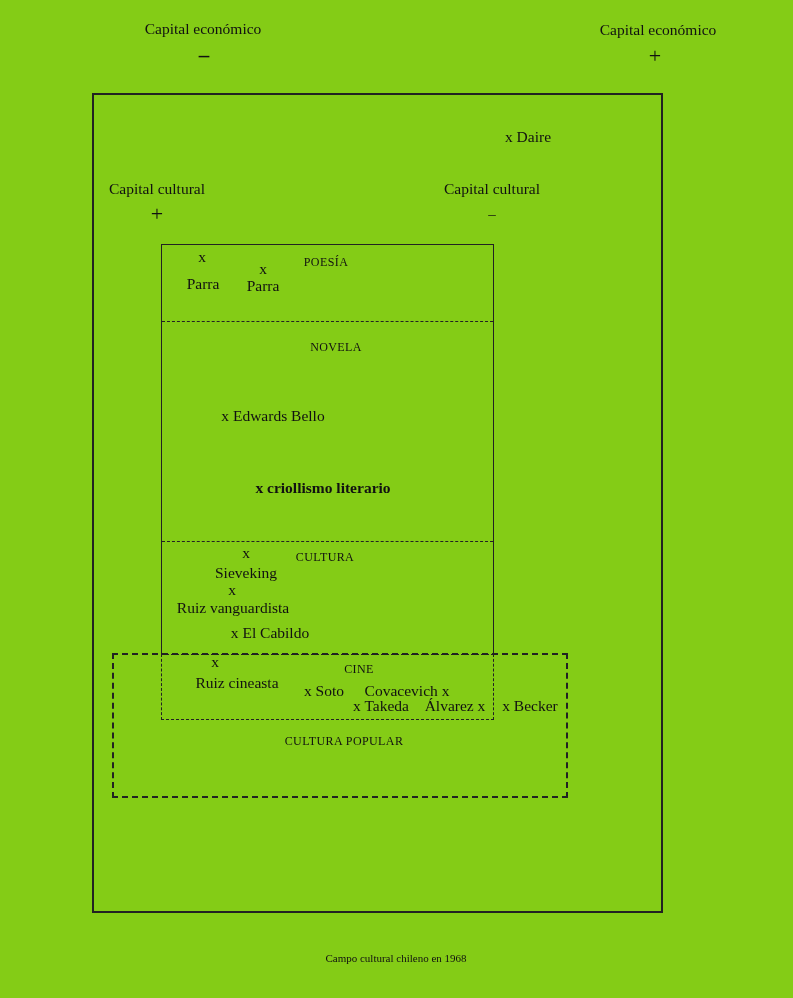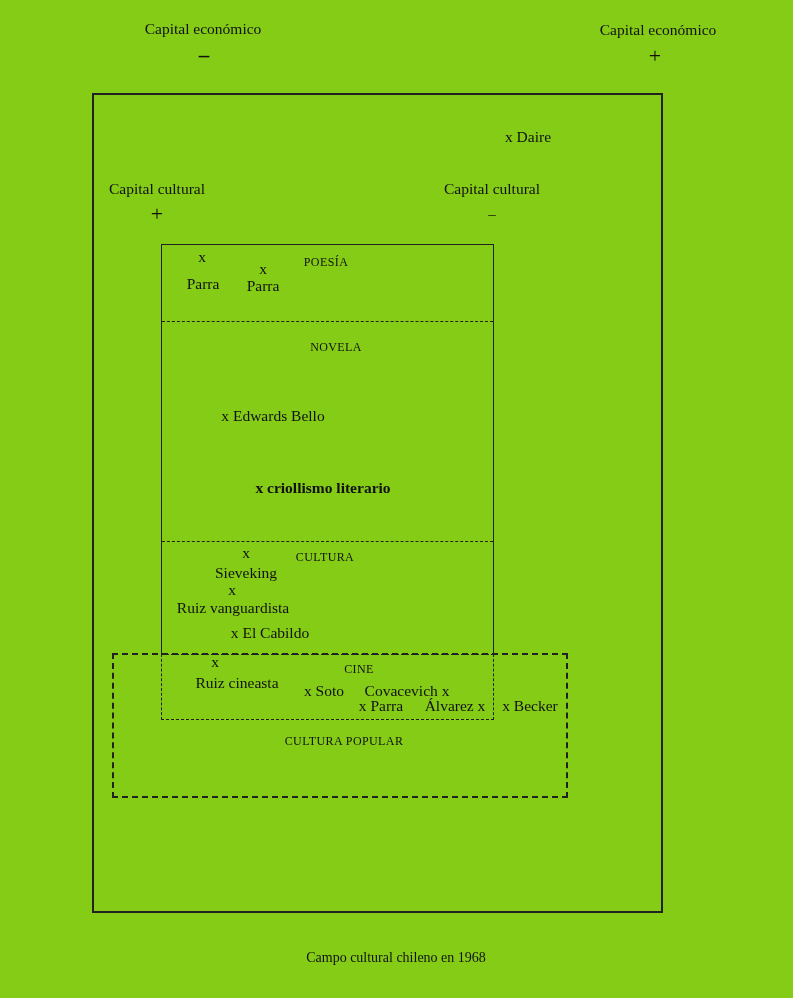--- a/index.html
+++ b/index.html
@@ -87,21 +87,21 @@
 
   <div class="cp-box"></div>
 
   <div class="cine-box"></div>
 
   <div class="t hdr" style="left:326px;top:670px;margin-left:33px;">CINE</div>
   <div class="t" style="left:215px;top:662px;">x</div>
   <div class="t" style="left:216px;top:683px;margin-left:21px;">Ruiz cineasta</div>
   <div class="t" style="left:324px;top:691px;font-family:Liberation Serif, serif;">x Soto</div>
   <div class="t" style="left:407px;top:691px;">Covacevich x</div>
-  <div class="t" style="left:381px;top:706px;">x Parra</div>
+  <div class="t" style="left:381px;top:706px;">x Takeda</div>
   <div class="t" style="left:455px;top:706px;">Álvarez x</div>
   <div class="t" style="left:530px;top:706px;">x Becker</div>
 
   <div class="t hdr" style="left:344px;top:742px;">CULTURA POPULAR</div>
 
-  <div class="t" style="left:396px;top:958px;font-size:14px;">Campo cultural chileno en 1968</div>
+  <div class="t" style="left:396px;top:958px;font-size:11px;">Campo cultural chileno en 1968</div>
 
 </div>
 
 </body></html>

